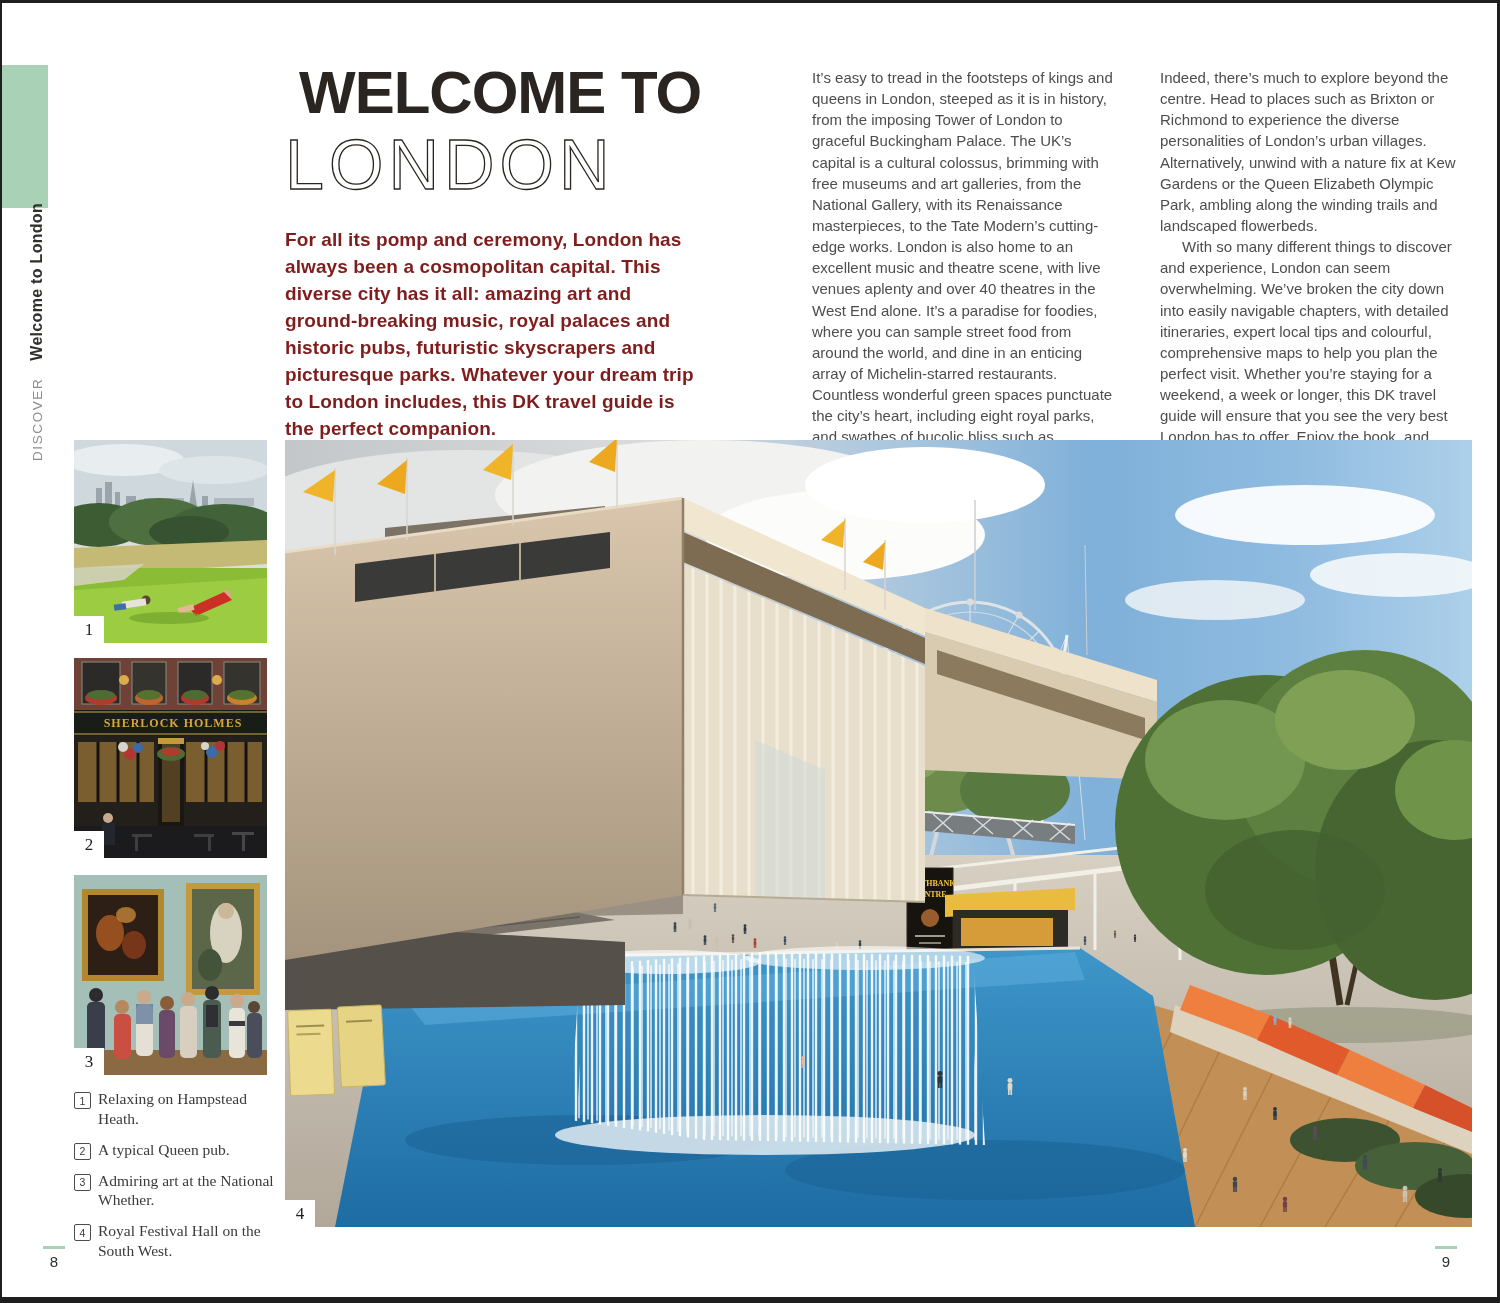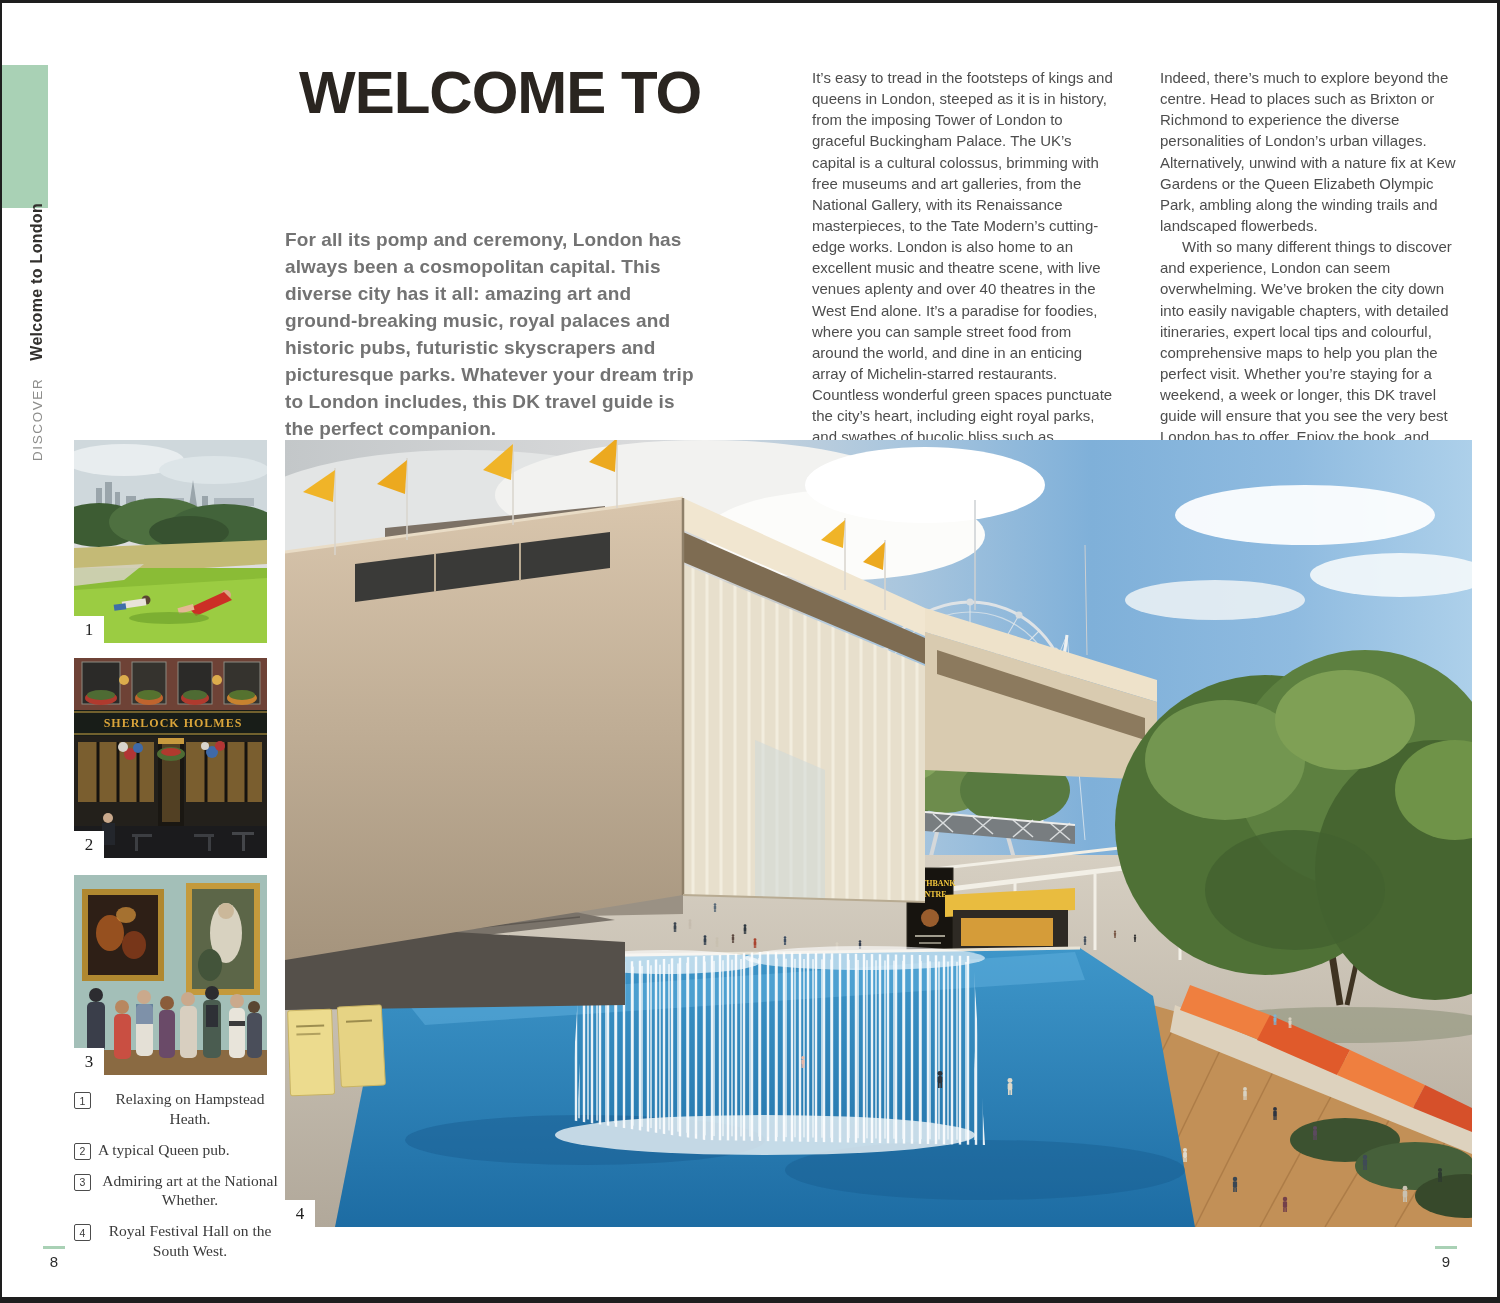--- a/index.html
+++ b/index.html
@@ -22,21 +22,21 @@
   .title1{
     left:297px;top:58px;font-size:60px;font-weight:bold;color:#2a2520;
     letter-spacing:-1px;line-height:1.05;
   }
   .title2{
     left:283px;top:126px;font-size:70px;font-weight:400;letter-spacing:5px;
     color:transparent;-webkit-text-stroke:1.3px #2a2520;line-height:1.05;
   }
   .intro{
     left:283px;top:224px;width:422px;font-size:19px;font-weight:bold;
-    line-height:1.42;color:#737373;letter-spacing:.1px;
+    line-height:1.42;color:#7f1d1d;letter-spacing:.1px;
   }
   .bodycol{width:303px;font-size:15px;line-height:1.41;color:#4d4d4d;}
   .col1{left:810px;top:64px;}
   .col2{left:1128px;top:64px;margin-left:30px;}
   .bodycol p{margin:0;}
   .bodycol p.indent{text-indent:22px;}
   .photo{background:#ddd;overflow:hidden;}
   .photo svg{display:block;width:100%;height:100%;}
   .mainphoto{left:283px;top:437px;width:1187px;height:787px;}
   .thumb{left:72px;width:193px;}
@@ -49,41 +49,42 @@
     font-family:"Liberation Serif",serif;font-size:17px;color:#1d1d1d;
   }
   .captions{left:72px;top:1086px;width:208px;}
   .cap{display:flex;margin-bottom:11px;align-items:flex-start;}
   .capnum{
     flex:0 0 auto;width:15px;height:15px;border:1.3px solid #4c4c4c;border-radius:2px;
     font-size:10.5px;color:#3a3a3a;display:flex;align-items:center;justify-content:center;
     margin:3px 7px 0 0;font-family:"Liberation Sans",sans-serif;
   }
   .captext{
-    font-family:"Liberation Serif",serif;font-size:15.5px;line-height:1.28;color:#3a3a3a;text-align:center;
+    font-family:"Liberation Serif",serif;font-size:15.5px;line-height:1.28;color:#3a3a3a;
   }
   .pagenum{font-size:15px;color:#2e2e2e;width:28px;text-align:center;}
   .pn-left{left:38px;top:1250px;}
   .pn-right{left:1430px;top:1250px;}
   .pn-line{height:3px;width:22px;}
   .pnl-left{left:41px;top:1243px;}
   .pnl-right{left:1433px;top:1243px;}
 </style>
 </head>
 <body>
 
 <div class="page">
 
   <div class="abs green-block" style="background:#a9d1b5;"></div>
 
   <div class="abs spine">
     <span class="sec">DISCOVER</span><span class="gap"></span><span class="ch">Welcome to London</span>
   </div>
 
   <div class="abs title1">WELCOME TO</div>
+  <div class="abs title2">LONDON</div>
 
   <div class="abs intro">For all its pomp and ceremony, London has always been a cosmopolitan capital. This diverse city has it all: amazing art and ground-breaking music, royal palaces and historic pubs, futuristic skyscrapers and picturesque parks. Whatever your dream trip to London includes, this DK travel guide is the perfect companion.</div>
 
   <div class="abs bodycol col1">
     <p>It’s easy to tread in the footsteps of kings and queens in London, steeped as it is in history, from the imposing Tower of London to graceful Buckingham Palace. The UK’s capital is a cultural colossus, brimming with free museums and art galleries, from the National Gallery, with its Renaissance masterpieces, to the Tate Modern’s cutting-edge works. London is also home to an excellent music and theatre scene, with live venues aplenty and over 40 theatres in the West End alone. It’s a paradise for foodies, where you can sample street food from around the world, and dine in an enticing array of Michelin-starred restaurants. Countless wonderful green spaces punctuate the city’s heart, including eight royal parks, and swathes of bucolic bliss such as Hampstead Heath are never too far away.</p>
   </div>
   <div class="abs bodycol col2">
     <p>Indeed, there’s much to explore beyond the centre. Head to places such as Brixton or Richmond to experience the diverse personalities of London’s urban villages. Alternatively, unwind with a nature fix at Kew Gardens or the Queen Elizabeth Olympic Park, ambling along the winding trails and landscaped flowerbeds.</p>
     <p class="indent">With so many different things to discover and experience, London can seem overwhelming. We’ve broken the city down into easily navigable chapters, with detailed itineraries, expert local tips and colourful, comprehensive maps to help you plan the perfect visit. Whether you’re staying for a weekend, a week or longer, this DK travel guide will ensure that you see the very best London has to offer. Enjoy the book, and enjoy London.</p>
   </div>

